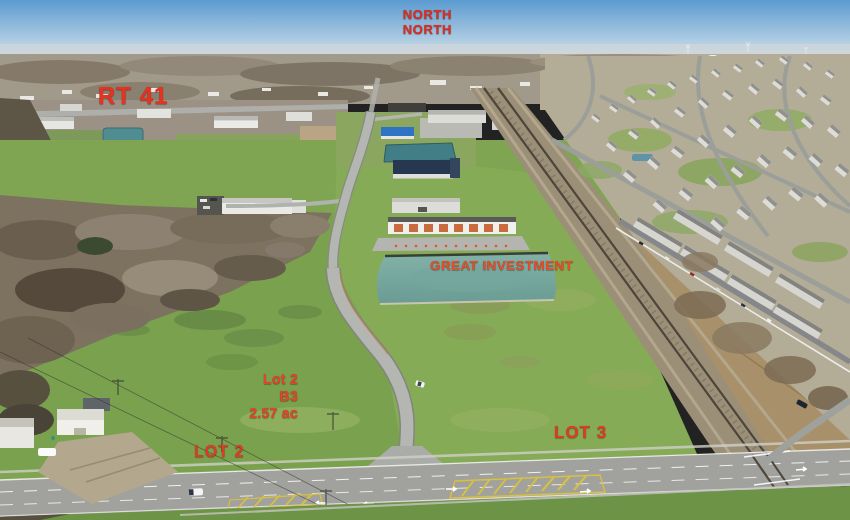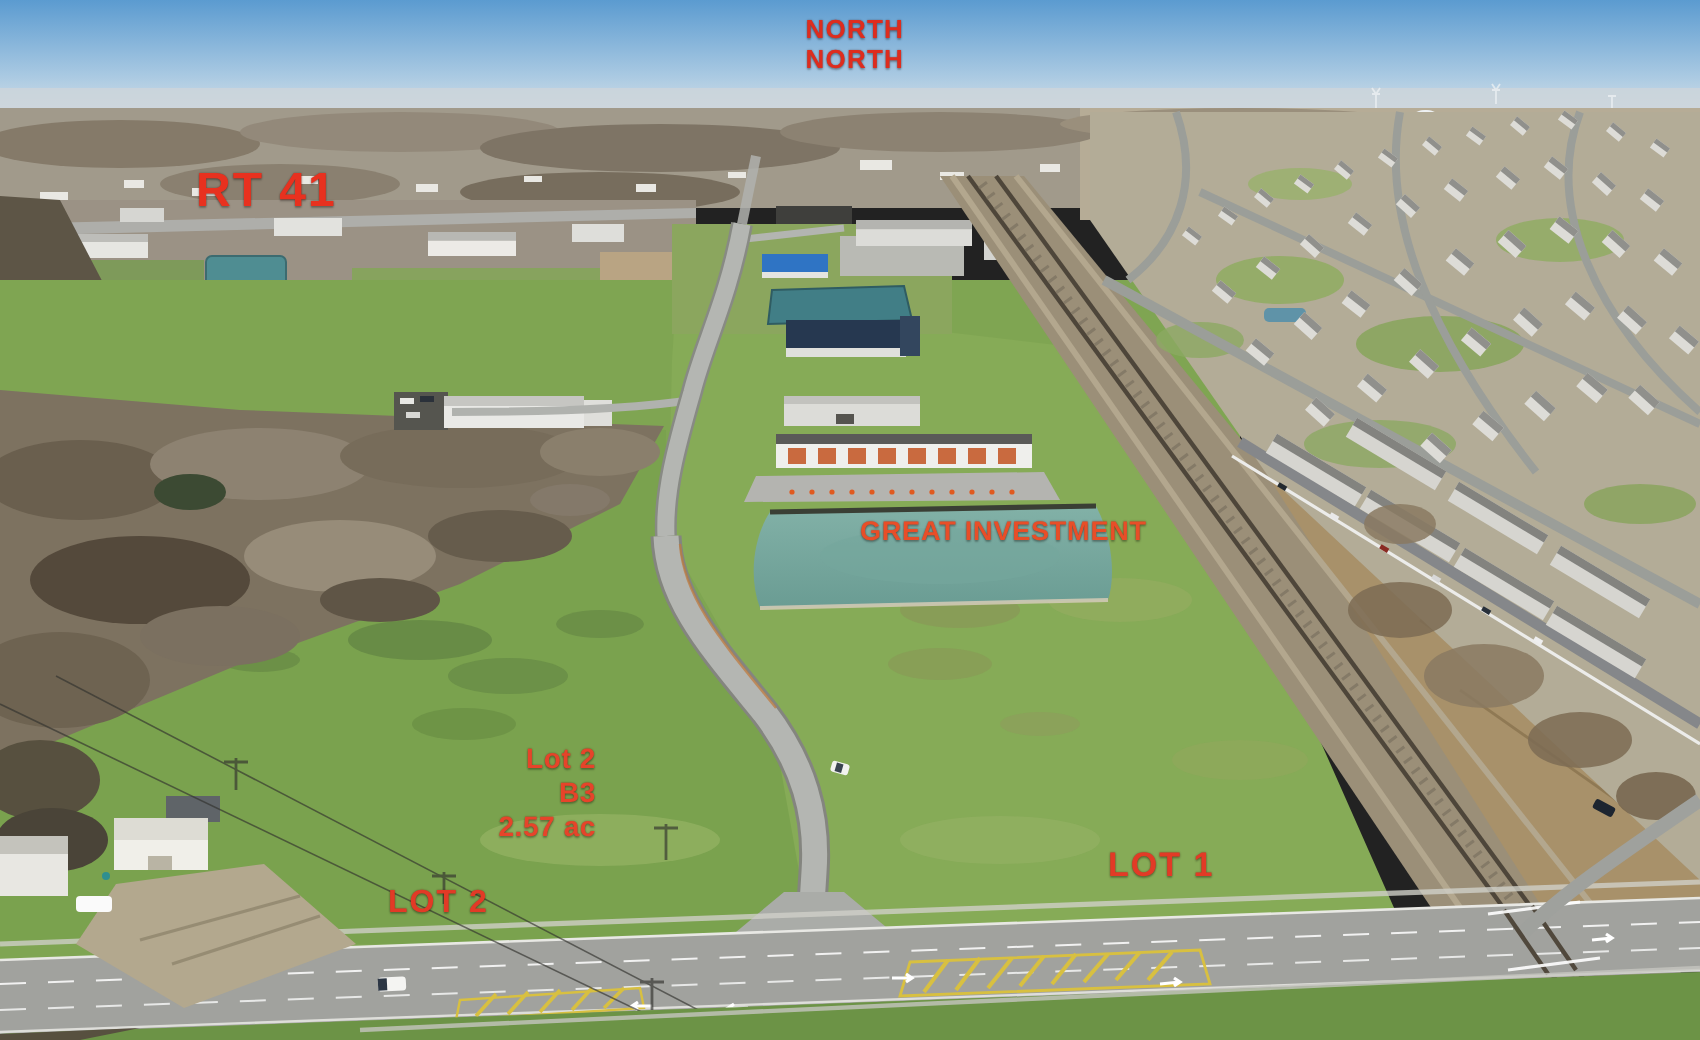--- a/index.html
+++ b/index.html
@@ -479,15 +479,15 @@
 <div class="anno" id="anno-invest" style="color:#e84e28">GREAT INVESTMENT</div>
 
 <div class="anno center" id="anno-lot2d" style="color:#e6442a">
   <div>Lot 2</div>
   <div>B3</div>
   <div>2.57 ac</div>
 </div>
 
 <div class="anno" id="anno-lot2">LOT 2</div>
 
-<div class="anno" id="anno-lot1">LOT 1</div>
+<div class="anno" id="anno-lot1">LOT 3</div>
 
 </div>
 
 </body></html>

